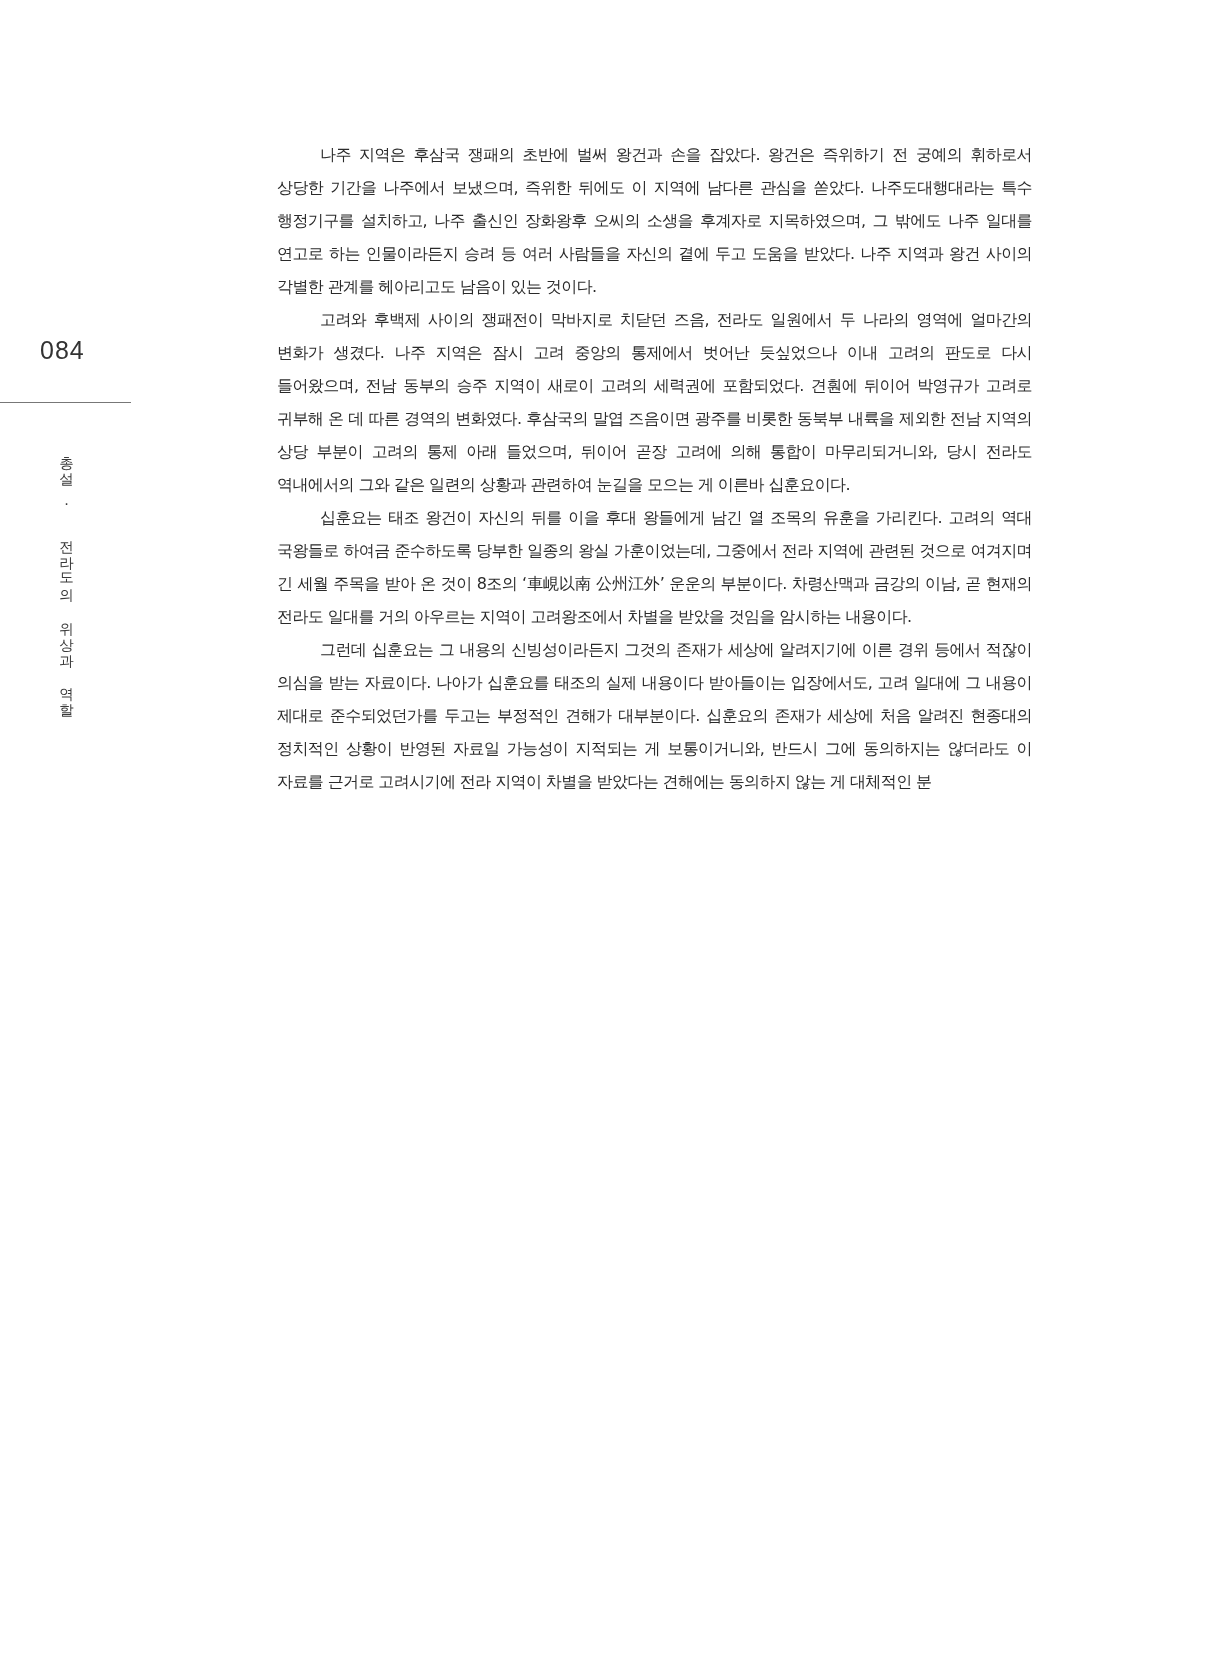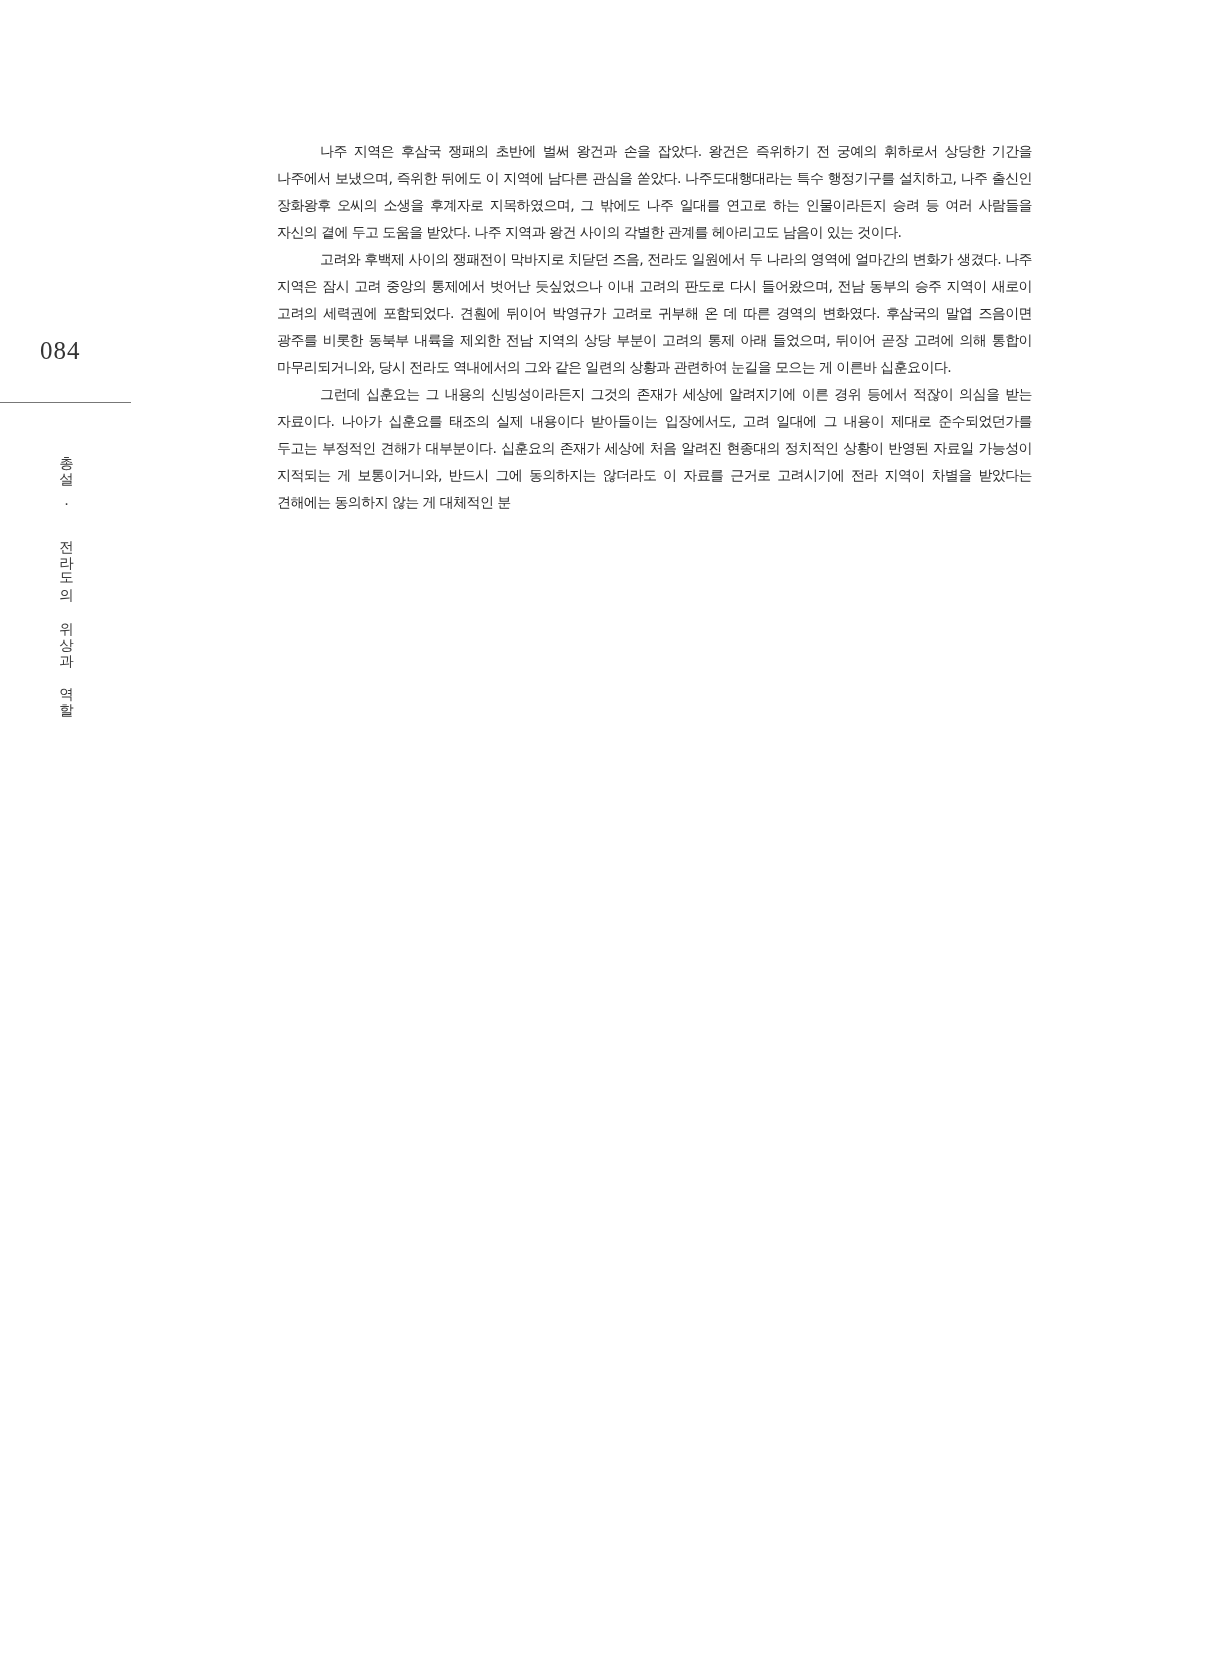--- a/index.html
+++ b/index.html
@@ -12,21 +12,21 @@
       height: 1680px;
       position: relative;
       overflow: hidden;
       font-family: "DejaVu Sans", "Liberation Sans", sans-serif;
       color: #2a2a2a;
     }
     .page-number {
       position: absolute;
       left: 40px;
       top: 338px;
-      font-family: Liberation Serif, serif;
+      font-family: Liberation Sans, sans-serif;
       font-size: 25px;
       color: #333333;
       letter-spacing: 1px;
       line-height: 1;
     }
     .margin-rule {
       position: absolute;
       left: 0;
       top: 402px;
       width: 131px;
@@ -46,35 +46,36 @@
       white-space: nowrap;
     }
     .body-text {
       position: absolute;
       left: 277px;
       top: 138px;
       width: 755px;
     }
     .para {
       margin: 0;
-      font-size: 14px;
-      line-height: 27px;
+      font-size: 16px;
+      line-height: 33px;
       text-align: justify;
       text-align-last: left;
       text-indent: 43px;
       word-break: keep-all;
       letter-spacing: -0.6px;
     }
   </style>
 </head>
 <body>
 
 <div class="page-number">084</div>
 
 <div class="margin-rule"></div>
 
 <div class="running-head">총설 · 전라도의 위상과 역할</div>
 
 <div class="body-text">
   <p class="para">나주 지역은 후삼국 쟁패의 초반에 벌써 왕건과 손을 잡았다. 왕건은 즉위하기 전 궁예의 휘하로서 상당한 기간을 나주에서 보냈으며, 즉위한 뒤에도 이 지역에 남다른 관심을 쏟았다. 나주도대행대라는 특수 행정기구를 설치하고, 나주 출신인 장화왕후 오씨의 소생을 후계자로 지목하였으며, 그 밖에도 나주 일대를 연고로 하는 인물이라든지 승려 등 여러 사람들을 자신의 곁에 두고 도움을 받았다. 나주 지역과 왕건 사이의 각별한 관계를 헤아리고도 남음이 있는 것이다.</p>
   <p class="para">고려와 후백제 사이의 쟁패전이 막바지로 치닫던 즈음, 전라도 일원에서 두 나라의 영역에 얼마간의 변화가 생겼다. 나주 지역은 잠시 고려 중앙의 통제에서 벗어난 듯싶었으나 이내 고려의 판도로 다시 들어왔으며, 전남 동부의 승주 지역이 새로이 고려의 세력권에 포함되었다. 견훤에 뒤이어 박영규가 고려로 귀부해 온 데 따른 경역의 변화였다. 후삼국의 말엽 즈음이면 광주를 비롯한 동북부 내륙을 제외한 전남 지역의 상당 부분이 고려의 통제 아래 들었으며, 뒤이어 곧장 고려에 의해 통합이 마무리되거니와, 당시 전라도 역내에서의 그와 같은 일련의 상황과 관련하여 눈길을 모으는 게 이른바 십훈요이다.</p>
+  <p class="para">십훈요는 태조 왕건이 자신의 뒤를 이을 후대 왕들에게 남긴 열 조목의 유훈을 가리킨다. 고려의 역대 국왕들로 하여금 준수하도록 당부한 일종의 왕실 가훈이었는데, 그중에서 전라 지역에 관련된 것으로 여겨지며 긴 세월 주목을 받아 온 것이 8조의 ‘車峴以南 公州江外’ 운운의 부분이다. 차령산맥과 금강의 이남, 곧 현재의 전라도 일대를 거의 아우르는 지역이 고려왕조에서 차별을 받았을 것임을 암시하는 내용이다.</p>
   <p class="para">그런데 십훈요는 그 내용의 신빙성이라든지 그것의 존재가 세상에 알려지기에 이른 경위 등에서 적잖이 의심을 받는 자료이다. 나아가 십훈요를 태조의 실제 내용이다 받아들이는 입장에서도, 고려 일대에 그 내용이 제대로 준수되었던가를 두고는 부정적인 견해가 대부분이다. 십훈요의 존재가 세상에 처음 알려진 현종대의 정치적인 상황이 반영된 자료일 가능성이 지적되는 게 보통이거니와, 반드시 그에 동의하지는 않더라도 이 자료를 근거로 고려시기에 전라 지역이 차별을 받았다는 견해에는 동의하지 않는 게 대체적인 분</p>
 </div>
 
 </body></html>

